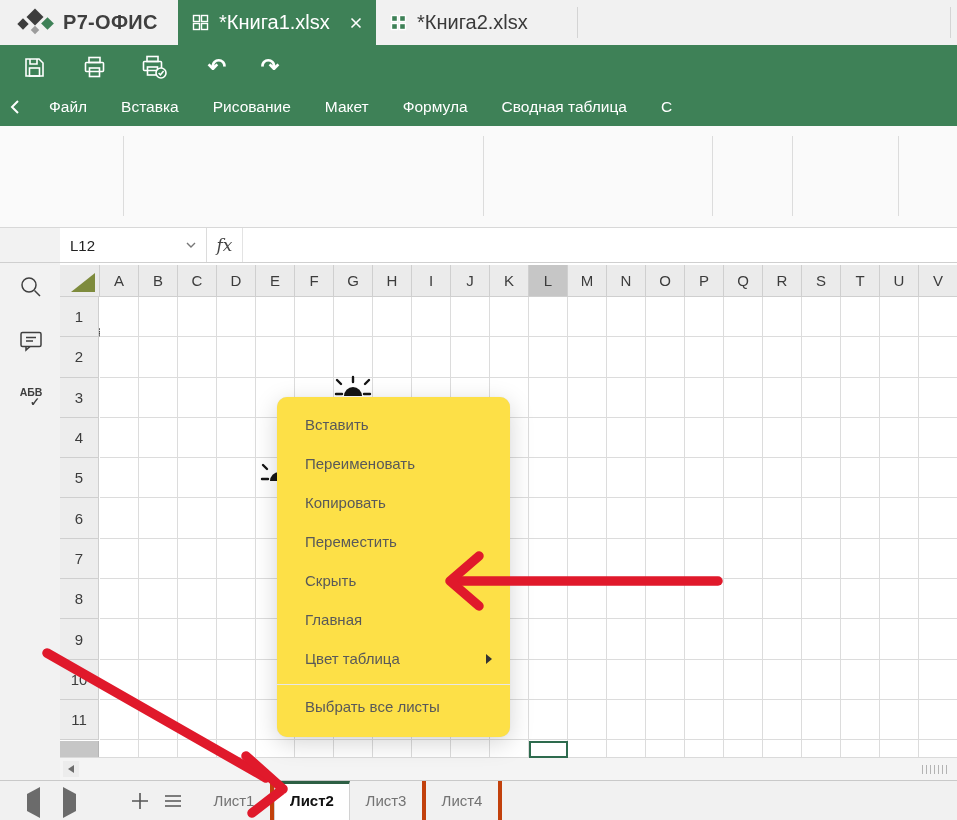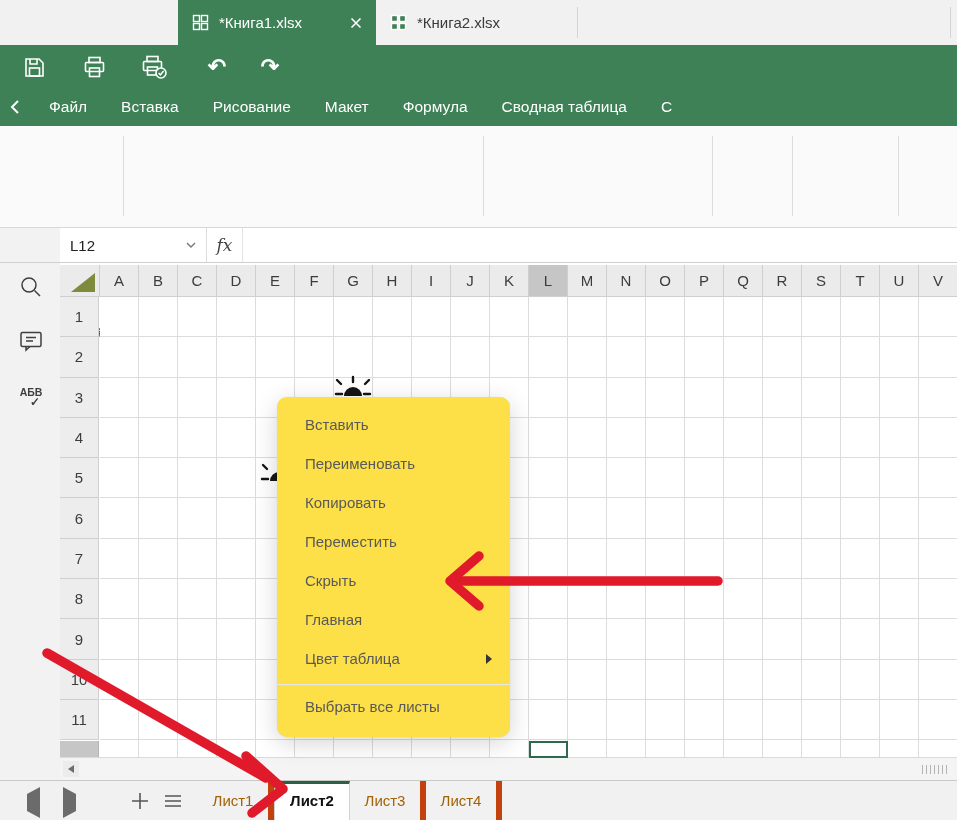--- a/index.html
+++ b/index.html
@@ -12,21 +12,21 @@
   .logo{position:absolute;left:18px;top:7px;display:flex;align-items:center;gap:9px;
         font-size:20px;font-weight:bold;color:#3f3f3f;letter-spacing:.3px;}
   .logo-diamonds{position:relative;width:36px;height:30px;}
   .d{position:absolute;transform:rotate(45deg);}
   .d1{left:1px;top:13px;width:8px;height:8px;background:#3d3d3d;}
   .d2{left:11px;top:4px;width:12px;height:12px;background:#3d3d3d;}
   .d3{left:25px;top:12px;width:9px;height:9px;background:#3e8157;}
   .d4{left:14px;top:20px;width:6px;height:6px;background:#9c9c9c;}
   .doc-tabs{position:absolute;left:178px;top:0;height:45px;display:flex;}
   .doc-tab{width:198px;height:45px;display:flex;align-items:center;gap:10px;
-           padding:0 14px;box-sizing:border-box;font-size:15px;color:#3a3a3a;cursor:default;}
+           padding:0 14px;box-sizing:border-box;font-size:20px;color:#3a3a3a;cursor:default;}
   .doc-tab.active{background:#3e8157;color:#fff;}
   .doc-tab .close{margin-left:auto;display:none;}
   .doc-tab.active .close{display:block;}
   .grid-ico rect{fill:#3e8157;stroke:#fff;stroke-width:1.4;}
   .doc-tab.active .grid-ico rect{fill:none;stroke:#fff;}
   .tab-divider{position:absolute;top:7px;width:1px;height:31px;background:#d4d4d4;}
 
   
   .toolbar{position:absolute;left:0;top:45px;width:957px;height:43px;background:#3e8157;}
   .tbtn{position:absolute;top:9px;width:28px;height:26px;display:flex;align-items:center;justify-content:center;color:#fff;}
@@ -122,21 +122,21 @@
   .sheetbar{position:absolute;left:0;top:780px;width:957px;height:40px;background:#f1f1f1;
             border-top:1px solid #c9c9c9;box-sizing:border-box;}
   .nav-left,.nav-right{position:absolute;top:13px;}
   .nav-left{left:27px;}  .nav-right{left:63px;}
   .tri-left{width:0;height:0;border-right:13px solid #6b6b6b;border-top:7px solid transparent;border-bottom:7px solid transparent;}
   .tri-right{width:0;height:0;border-left:13px solid #6b6b6b;border-top:7px solid transparent;border-bottom:7px solid transparent;}
   .addbtn{position:absolute;left:127px;top:7px;width:26px;height:26px;display:flex;align-items:center;justify-content:center;color:#555;}
   .listbtn{position:absolute;left:160px;top:7px;width:26px;height:26px;display:flex;align-items:center;justify-content:center;color:#555;}
   .sheet-tabs{position:absolute;left:198px;top:0;height:39px;display:flex;}
   .sheet-tab{width:76px;height:39px;box-sizing:border-box;text-align:center;line-height:39px;
-             font-size:15px;color:#a16207;border-right:6px solid #c2410c;cursor:default;}
+             font-size:15px;color:#737373;border-right:4px solid #c2410c;cursor:default;}
   .sheet-tab.active{background:#fff;color:#111;font-weight:bold;border-top:3px solid #2d5f44;
                     border-left:1px solid #d2d2d2;border-right:1px solid #d2d2d2;line-height:34px;}
 
   
   .ctx{position:absolute;left:277px;top:397px;width:233px;background:#fde047;border-radius:10px;
        box-shadow:0 6px 24px rgba(0,0,0,.17),0 0 1px rgba(0,0,0,.12);padding:8px 0 10px;z-index:6;}
   .ctx-item{height:39px;line-height:39px;padding-left:28px;font-size:15px;color:#595959;position:relative;cursor:default;}
   .ctx-item .sub-arrow{display:none;position:absolute;right:18px;top:15px;width:0;height:0;
        border-left:6px solid #333;border-top:5px solid transparent;border-bottom:5px solid transparent;}
   .ctx-item.has-submenu .sub-arrow{display:block;}
@@ -144,20 +144,29 @@
   .ctx-footer{height:42px;line-height:43px;padding-left:28px;font-size:15px;color:#595959;cursor:default;}
 
   
   .bursts{position:absolute;left:0;top:0;z-index:4;pointer-events:none;}
   .arrows{position:absolute;left:0;top:0;z-index:9;pointer-events:none;}
 </style>
 </head>
 <body>
 
 <div class="tabbar">
+  <div class="logo">
+    <span class="logo-diamonds">
+      <i class="d d1"></i>
+        <i class="d d2"></i>
+        <i class="d d3"></i>
+        <i class="d d4"></i>
+    </span>
+    <span>Р7-ОФИС</span>
+  </div>
   <div class="doc-tabs">
       <div class="doc-tab active">
       <svg class="grid-ico" width="17" height="17" viewBox="0 0 17 17">
         <rect x="1.5" y="1.5" width="6" height="6"></rect>
           <rect x="9.5" y="1.5" width="6" height="6"></rect>
         <rect x="1.5" y="9.5" width="6" height="6"></rect>
           <rect x="9.5" y="9.5" width="6" height="6"></rect>
       </svg>
       <span>*Книга1.xlsx</span>
       <span class="close">

